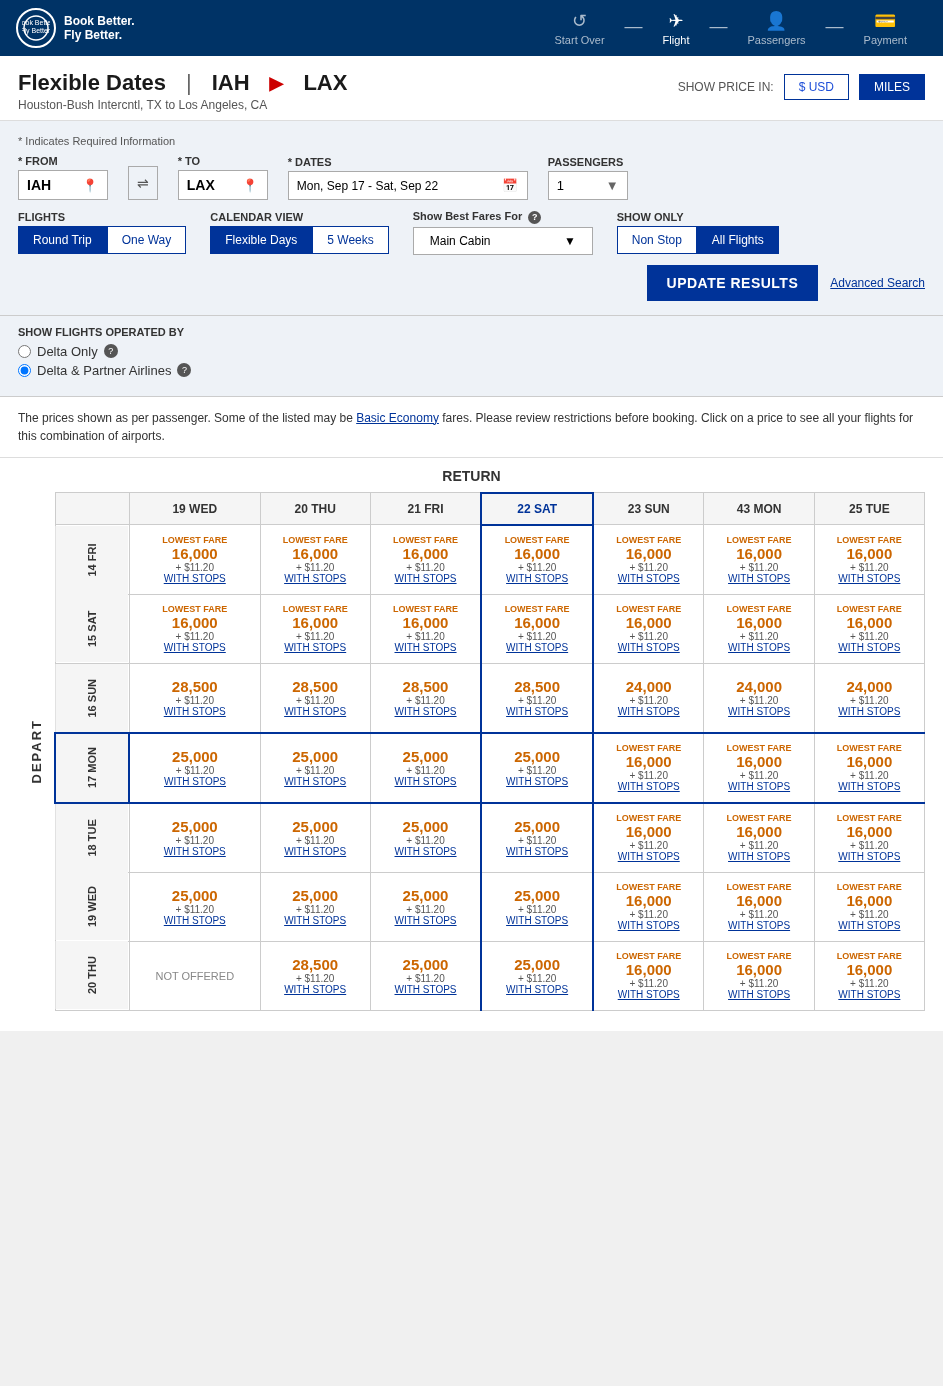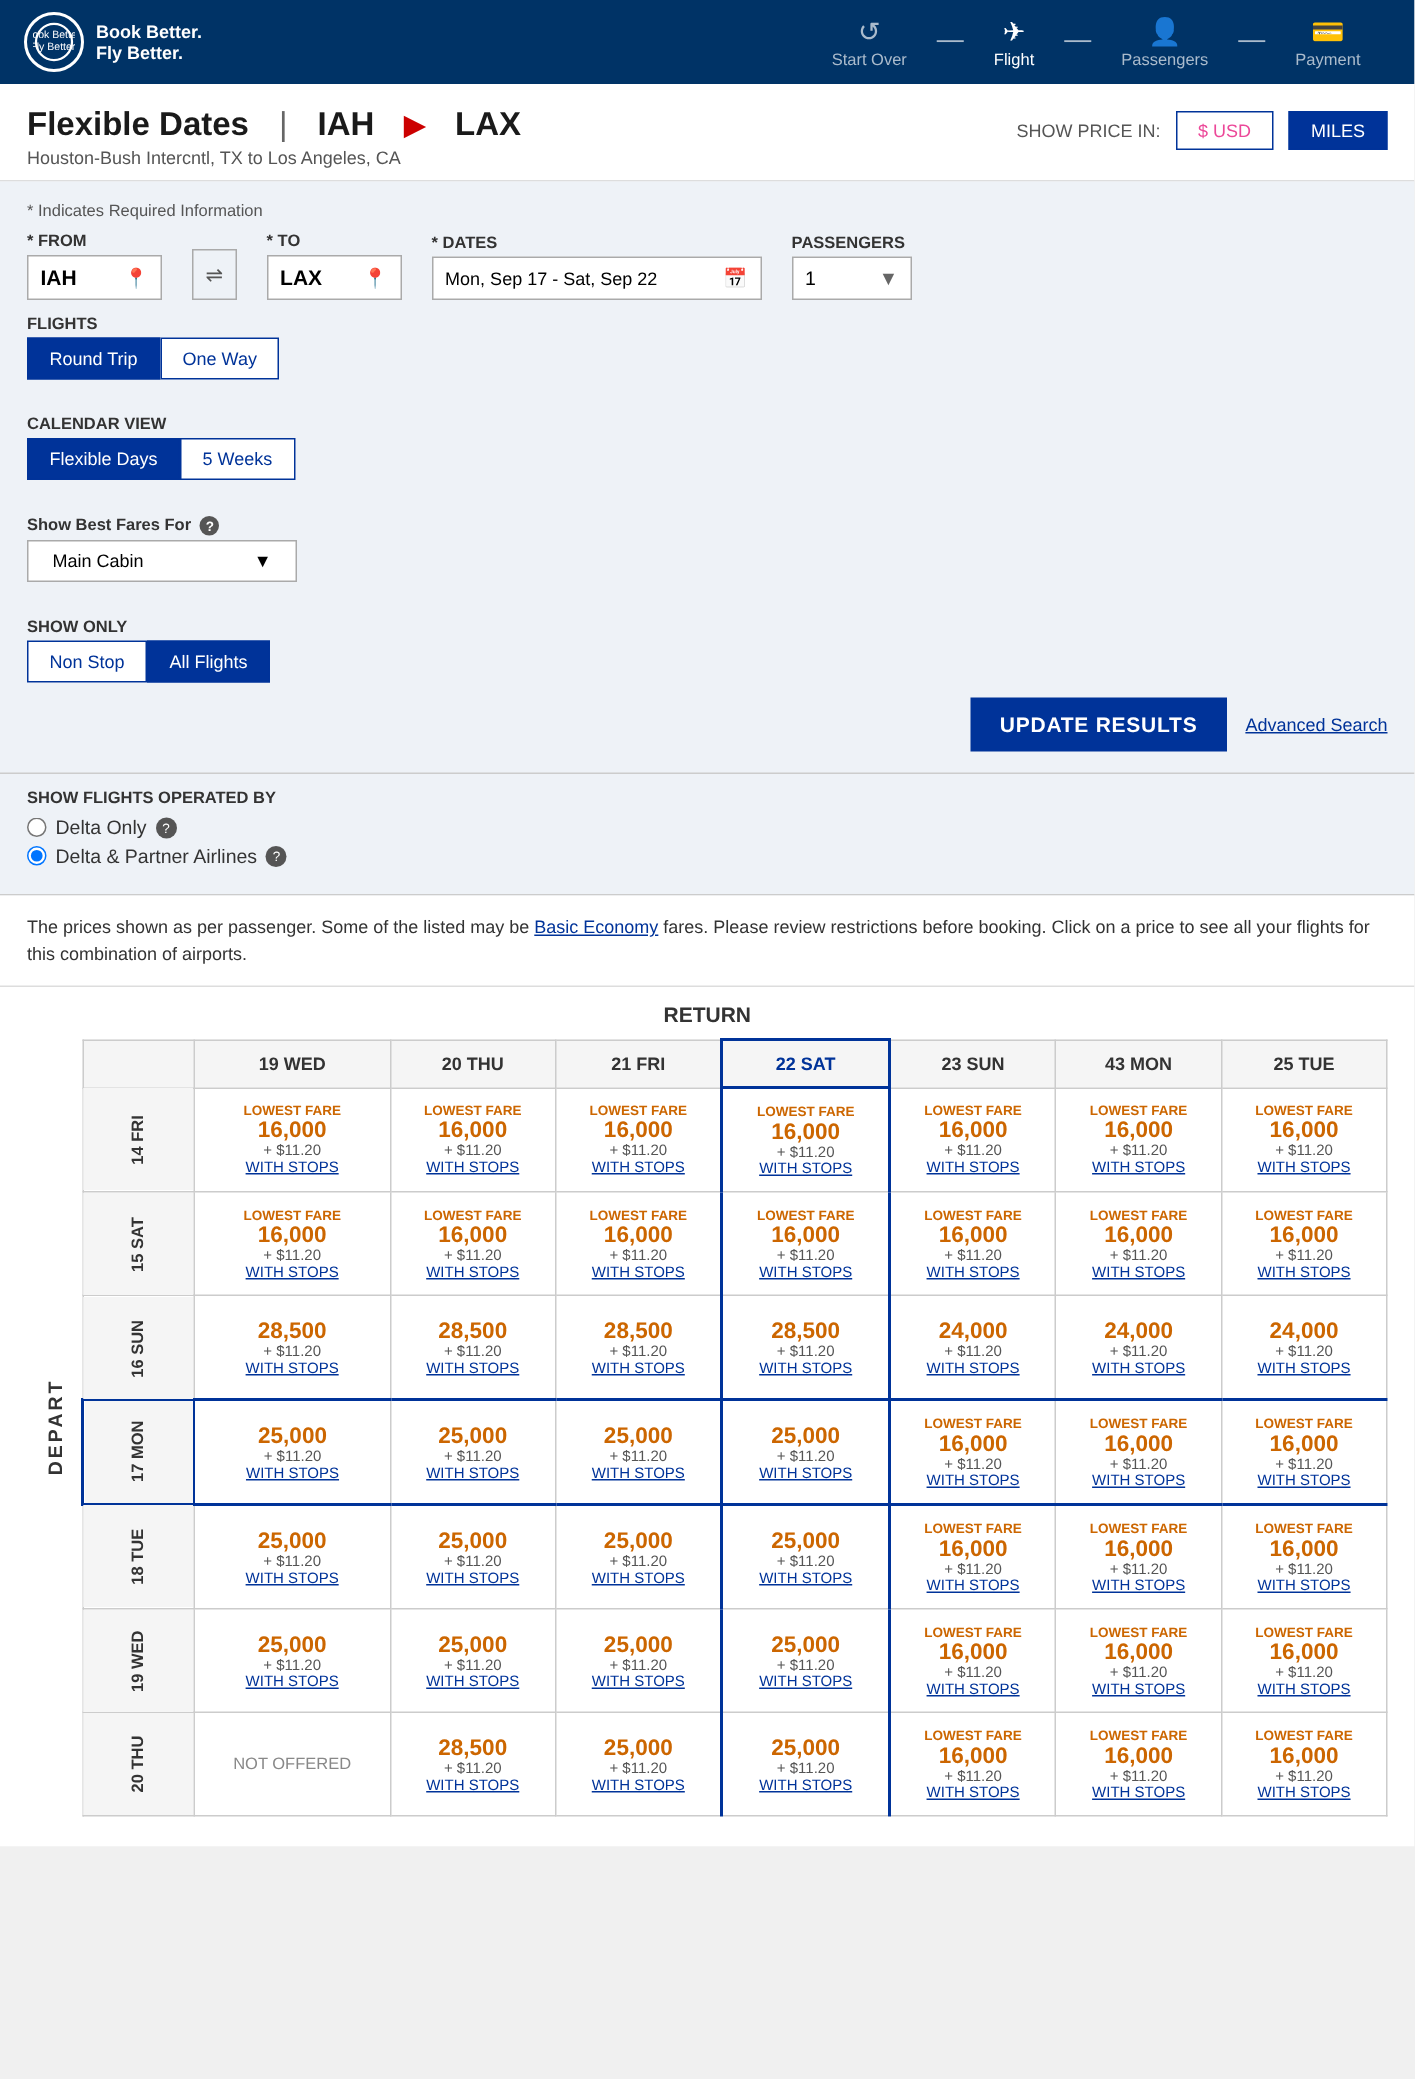--- a/index.html
+++ b/index.html
@@ -14,33 +14,33 @@
     .nav-step.active { color: white; }
     .nav-step-icon { font-size: 18px; margin-bottom: 2px; }
 
     
     .route-bar { background: white; padding: 14px 18px 8px; border-bottom: 1px solid #ddd; }
     .route-title { font-size: 22px; font-weight: bold; color: #1a1a1a; display: flex; align-items: center; gap: 20px; }
     .route-arrow { color: #cc0000; font-size: 18px; }
     .route-subtitle { font-size: 12px; color: #555; margin-top: 2px; }
     .price-label { font-size: 12px; color: #555; }
     .price-btn { padding: 5px 14px; border: 1px solid #003399; font-size: 12px; cursor: pointer; }
-    .price-btn.usd { background: white; color: #ec4899; }
+    .price-btn.usd { background: white; color: #1d4ed8; }
     .price-btn.miles { background: #003399; color: white; }
 
     
     .search-form { background: #eef2f7; padding: 14px 18px; border-bottom: 1px solid #ccc; }
     .required-note { font-size: 11px; color: #555; margin-bottom: 8px; }
     .form-row { display: flex; align-items: flex-end; gap: 20px; margin-bottom: 10px; }
     .form-group { display: flex; flex-direction: column; }
     .form-label { font-size: 11px; color: #333; font-weight: bold; margin-bottom: 3px; }
     .form-input { border: 1px solid #aaa; padding: 6px 8px; font-size: 13px; background: white; display: flex; align-items: center; gap: 4px; min-width: 80px; }
     .swap-btn { background: #eef2f7; border: 1px solid #aaa; padding: 6px 8px; cursor: pointer; font-size: 14px; color: #555; align-self: flex-end; margin-bottom: 0; }
     .date-input { min-width: 200px; }
-    .form-row2 { display: flex; align-items: flex-start; gap: 24px; flex-direction: column; }
+    .form-row2 { display: flex; align-items: center; gap: 24px; }
     .toggle-group { display: flex; }
     .toggle-btn { padding: 6px 14px; border: 1px solid #003399; font-size: 12px; cursor: pointer; }
     .toggle-btn.active-blue { background: #003399; color: white; }
     .toggle-btn.inactive { background: white; color: #003399; }
     .section-label { font-size: 11px; color: #333; font-weight: bold; margin-bottom: 3px; }
     .calendar-group { display: flex; flex-direction: column; }
     .show-only-group { display: flex; flex-direction: column; }
     .best-fares-group { display: flex; flex-direction: column; }
     .best-fares-select { border: 1px solid #aaa; padding: 6px 16px; font-size: 12px; background: white; min-width: 160px; cursor: pointer; display: flex; align-items: center; justify-content: space-between; }
 
@@ -142,21 +142,21 @@
       <button class="swap-btn" style="height:34px;">⇌</button>
       <div class="form-group">
         <div class="form-label">* TO</div>
         <div class="form-input" style="width:90px;">
           <span style="font-size:14px; font-weight:bold;">LAX</span>
           <span style="color:#cc0000; margin-left:auto;">📍</span>
         </div>
       </div>
       <div class="form-group">
         <div class="form-label">* DATES</div>
-        <div class="form-input date-input" style="width:220px;">
+        <div class="form-input date-input" style="width:240px;">
           <span style="font-size:12px;">Mon, Sep 17  -  Sat, Sep 22</span>
           <span style="margin-left:auto; color:#666;">📅</span>
         </div>
       </div>
       <div class="form-group">
         <div class="form-label">PASSENGERS</div>
         <div class="form-input" style="width:70px;">
           <span>1</span>
           <span style="margin-left:auto; color:#666;">▼</span>
         </div>

